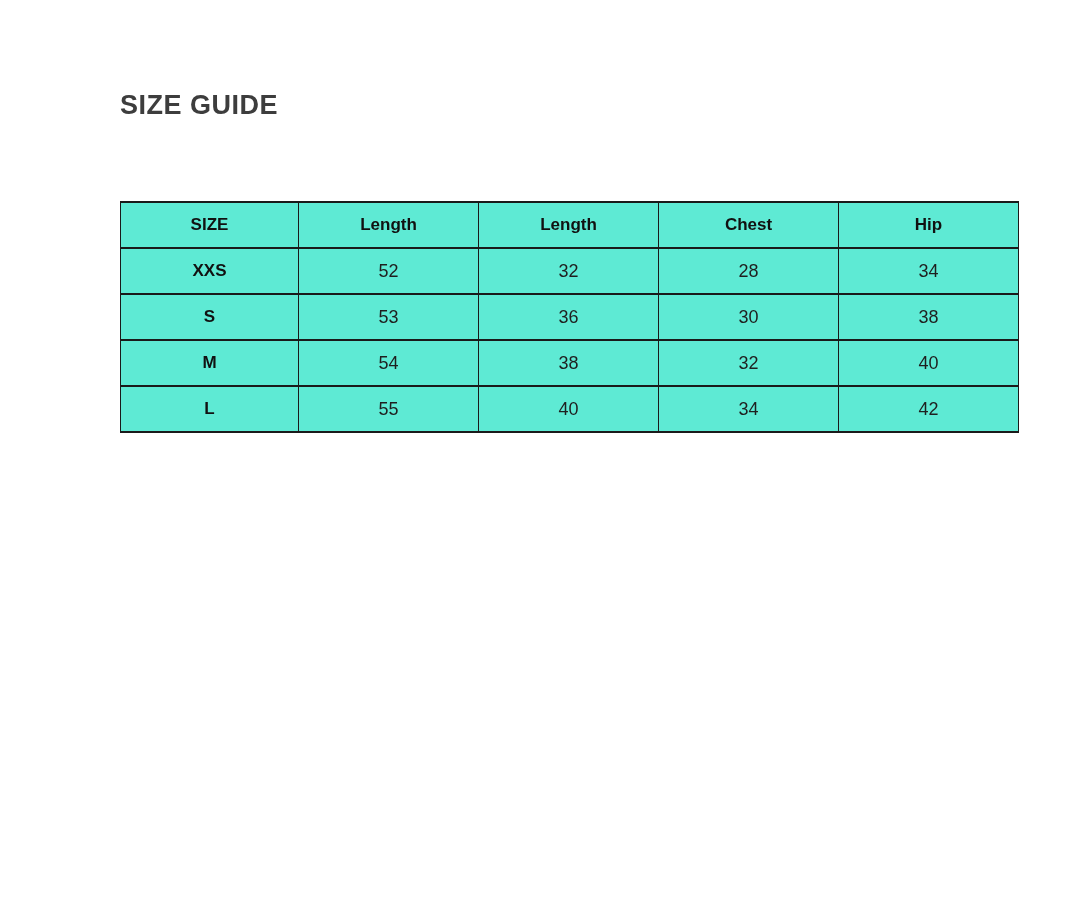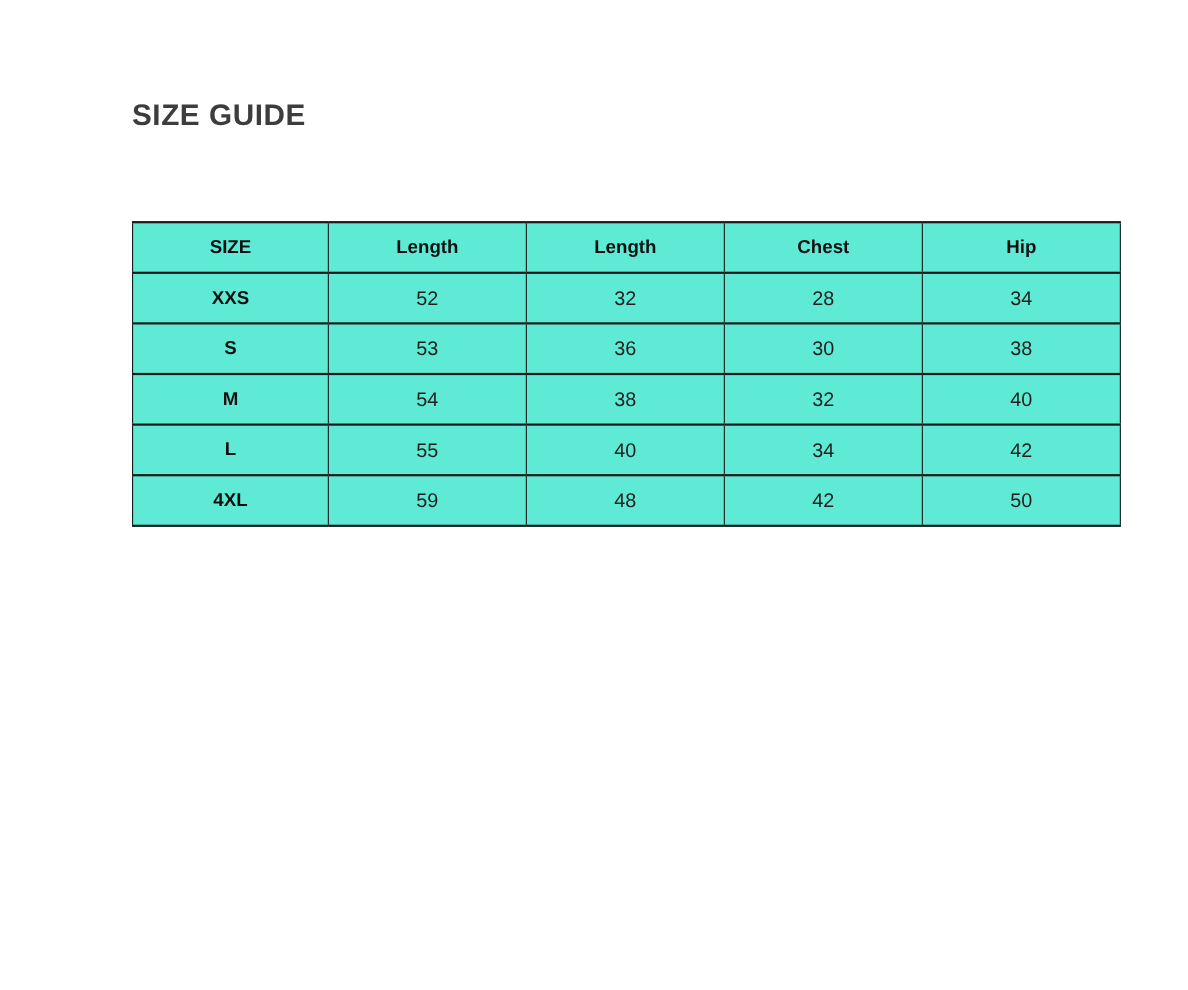--- a/index.html
+++ b/index.html
@@ -106,23 +106,16 @@
             <td>32</td>
             <td>40</td>
           </tr>
           <tr>
             <th>L</th>
             <td>55</td>
             <td>40</td>
             <td>34</td>
             <td>42</td>
           </tr>
-          <tr>
-            <th>4XL</th>
-            <td>59</td>
-            <td>48</td>
-            <td>42</td>
-            <td>50</td>
-          </tr>
         </tbody>
     </table>
   </div>
 </div>
 
 </body></html>

